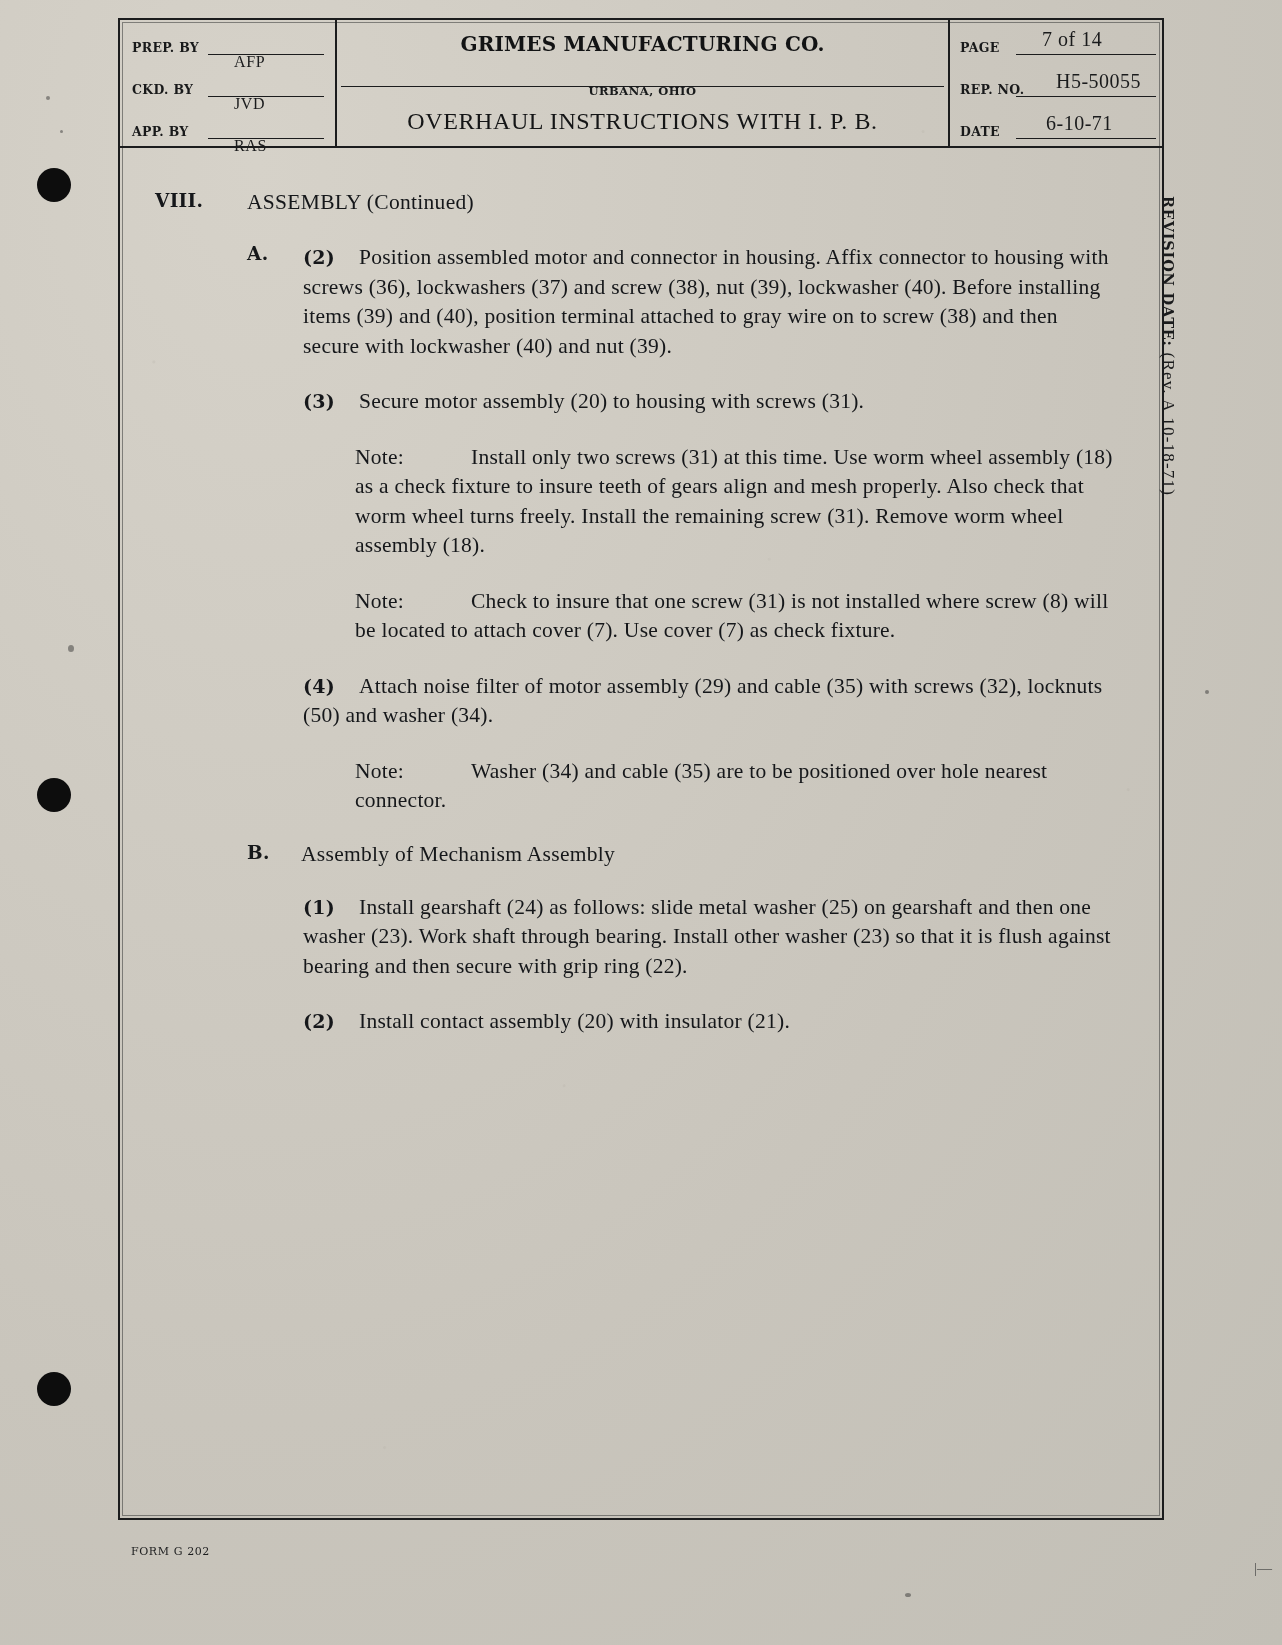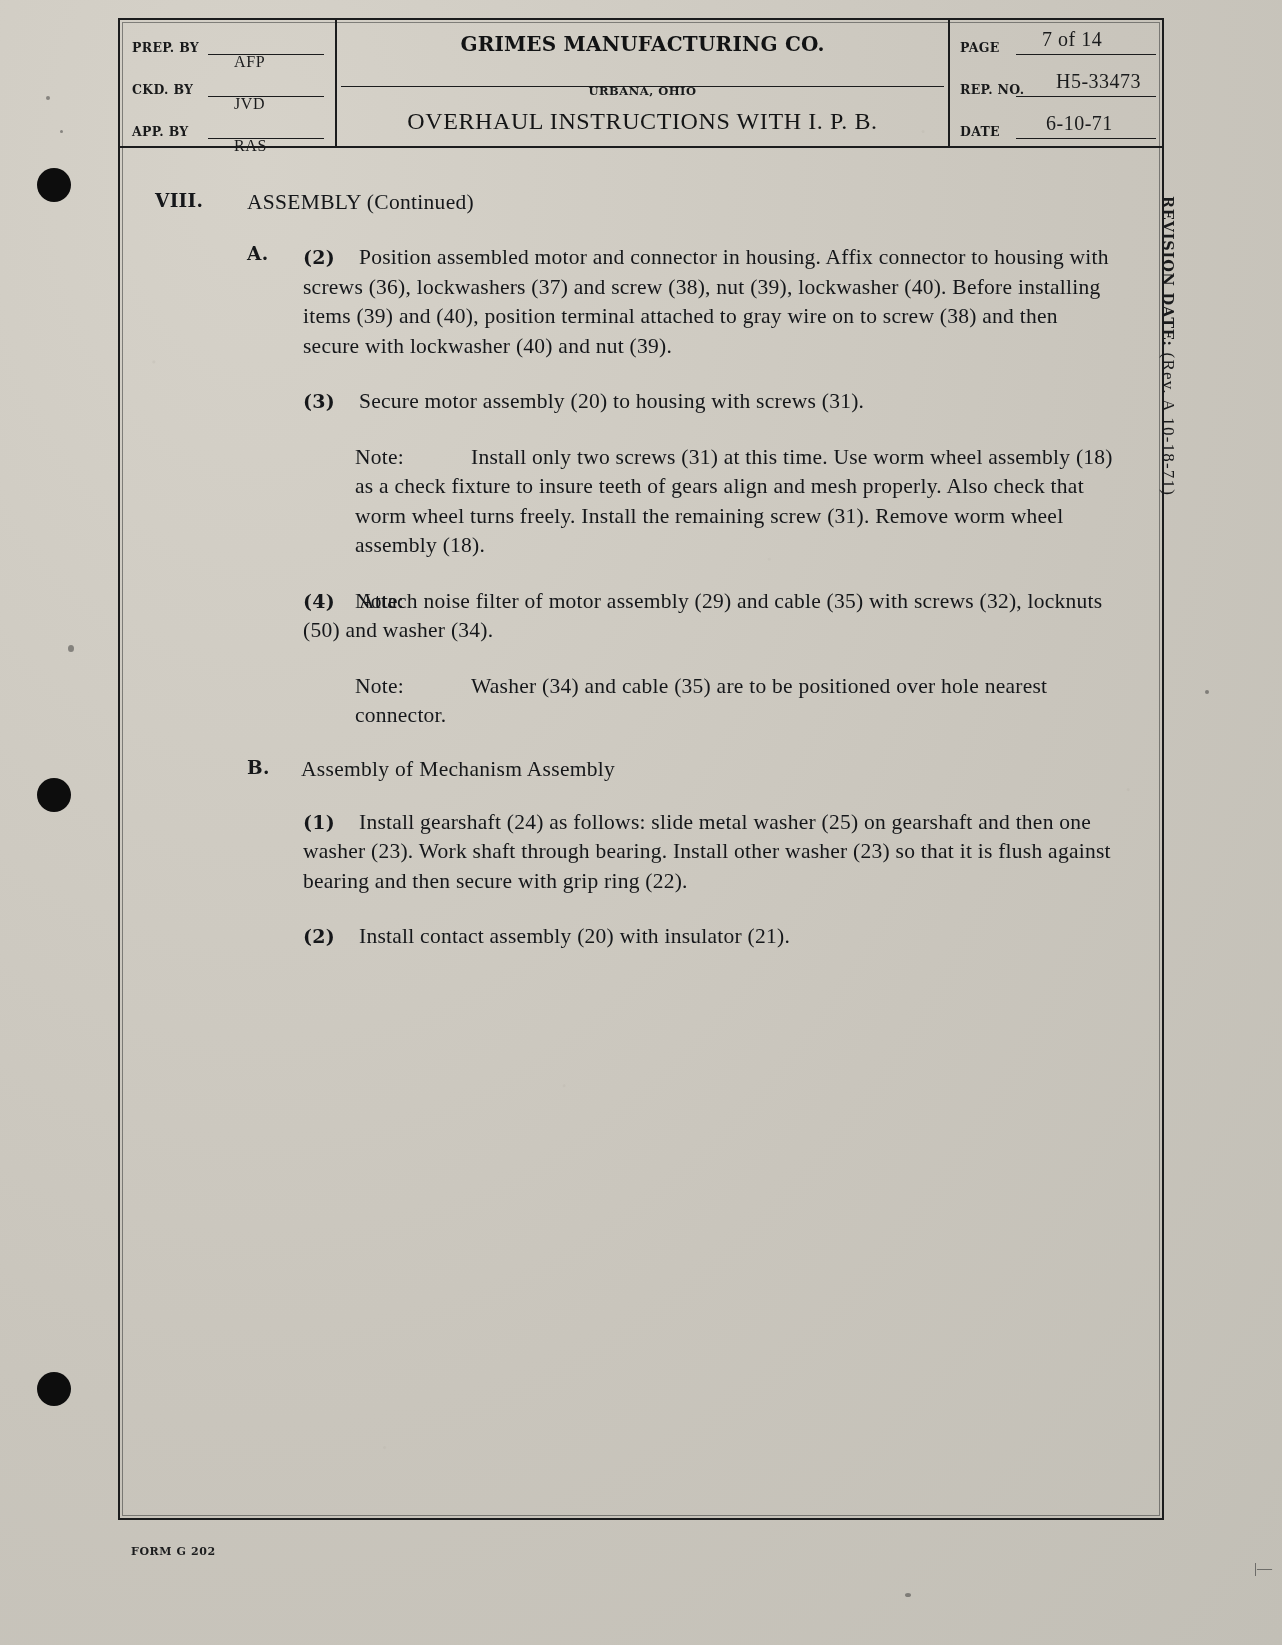--- a/index.html
+++ b/index.html
@@ -347,21 +347,21 @@
     font-weight: 400;
     font-size: 17px;
     letter-spacing: 1.2px;
   }
 
   .form-no {
     position: absolute;
     left: 131px;
     top: 1545px;
     font-family: "DejaVu Serif", serif;
-    font-weight: 700;
+    font-weight: 400;
     font-size: 11px;
     letter-spacing: .6px;
     color: #1c1d1e;
   }
   .edge-mark {
     position: absolute;
     right: 10px;
     top: 1560px;
     font-family: "Liberation Serif", serif;
     font-size: 15px;
@@ -425,21 +425,21 @@
     </div>
 
     <div class="hdr-right">
       <div class="metarow m1">
         <span class="meta-label">PAGE</span>
         <span class="meta-value">7 of 14</span>
         <span class="meta-underline"></span>
       </div>
       <div class="metarow m2">
         <span class="meta-label">REP. NO.</span>
-        <span class="meta-value">H5-33473</span>
+        <span class="meta-value">H5-50055</span>
         <span class="meta-underline"></span>
       </div>
       <div class="metarow m3">
         <span class="meta-label">DATE</span>
         <span class="meta-value">6-10-71</span>
         <span class="meta-underline"></span>
       </div>
     </div>
   </div>
 
@@ -464,20 +464,21 @@
       <span class="txt">Secure motor assembly (20) to housing with screws (31).</span>
     </div>
 
     <div class="note">
       <span class="lbl">Note:</span>
       <span class="txt">Install only two screws (31) at this time.  Use worm wheel assembly (18) as a check fixture to insure teeth of gears align and mesh properly. Also check that worm wheel turns freely.  Install the remaining screw (31).  Remove worm wheel assembly (18).</span>
     </div>
 
     <div class="note">
       <span class="lbl">Note:</span>
+      <span class="txt">Check to insure that one screw (31) is not installed where screw (8) will be located to attach cover (7). Use cover (7) as check fixture.</span>
     </div>
 
     <div class="lvl3">
       <span class="num">(4)</span>
       <span class="txt">Attach noise filter of motor assembly (29) and cable (35) with screws (32),  locknuts (50) and washer (34).</span>
     </div>
 
     <div class="note">
       <span class="lbl">Note:</span>
       <span class="txt">Washer (34) and cable (35) are to be positioned over hole nearest connector.</span>

